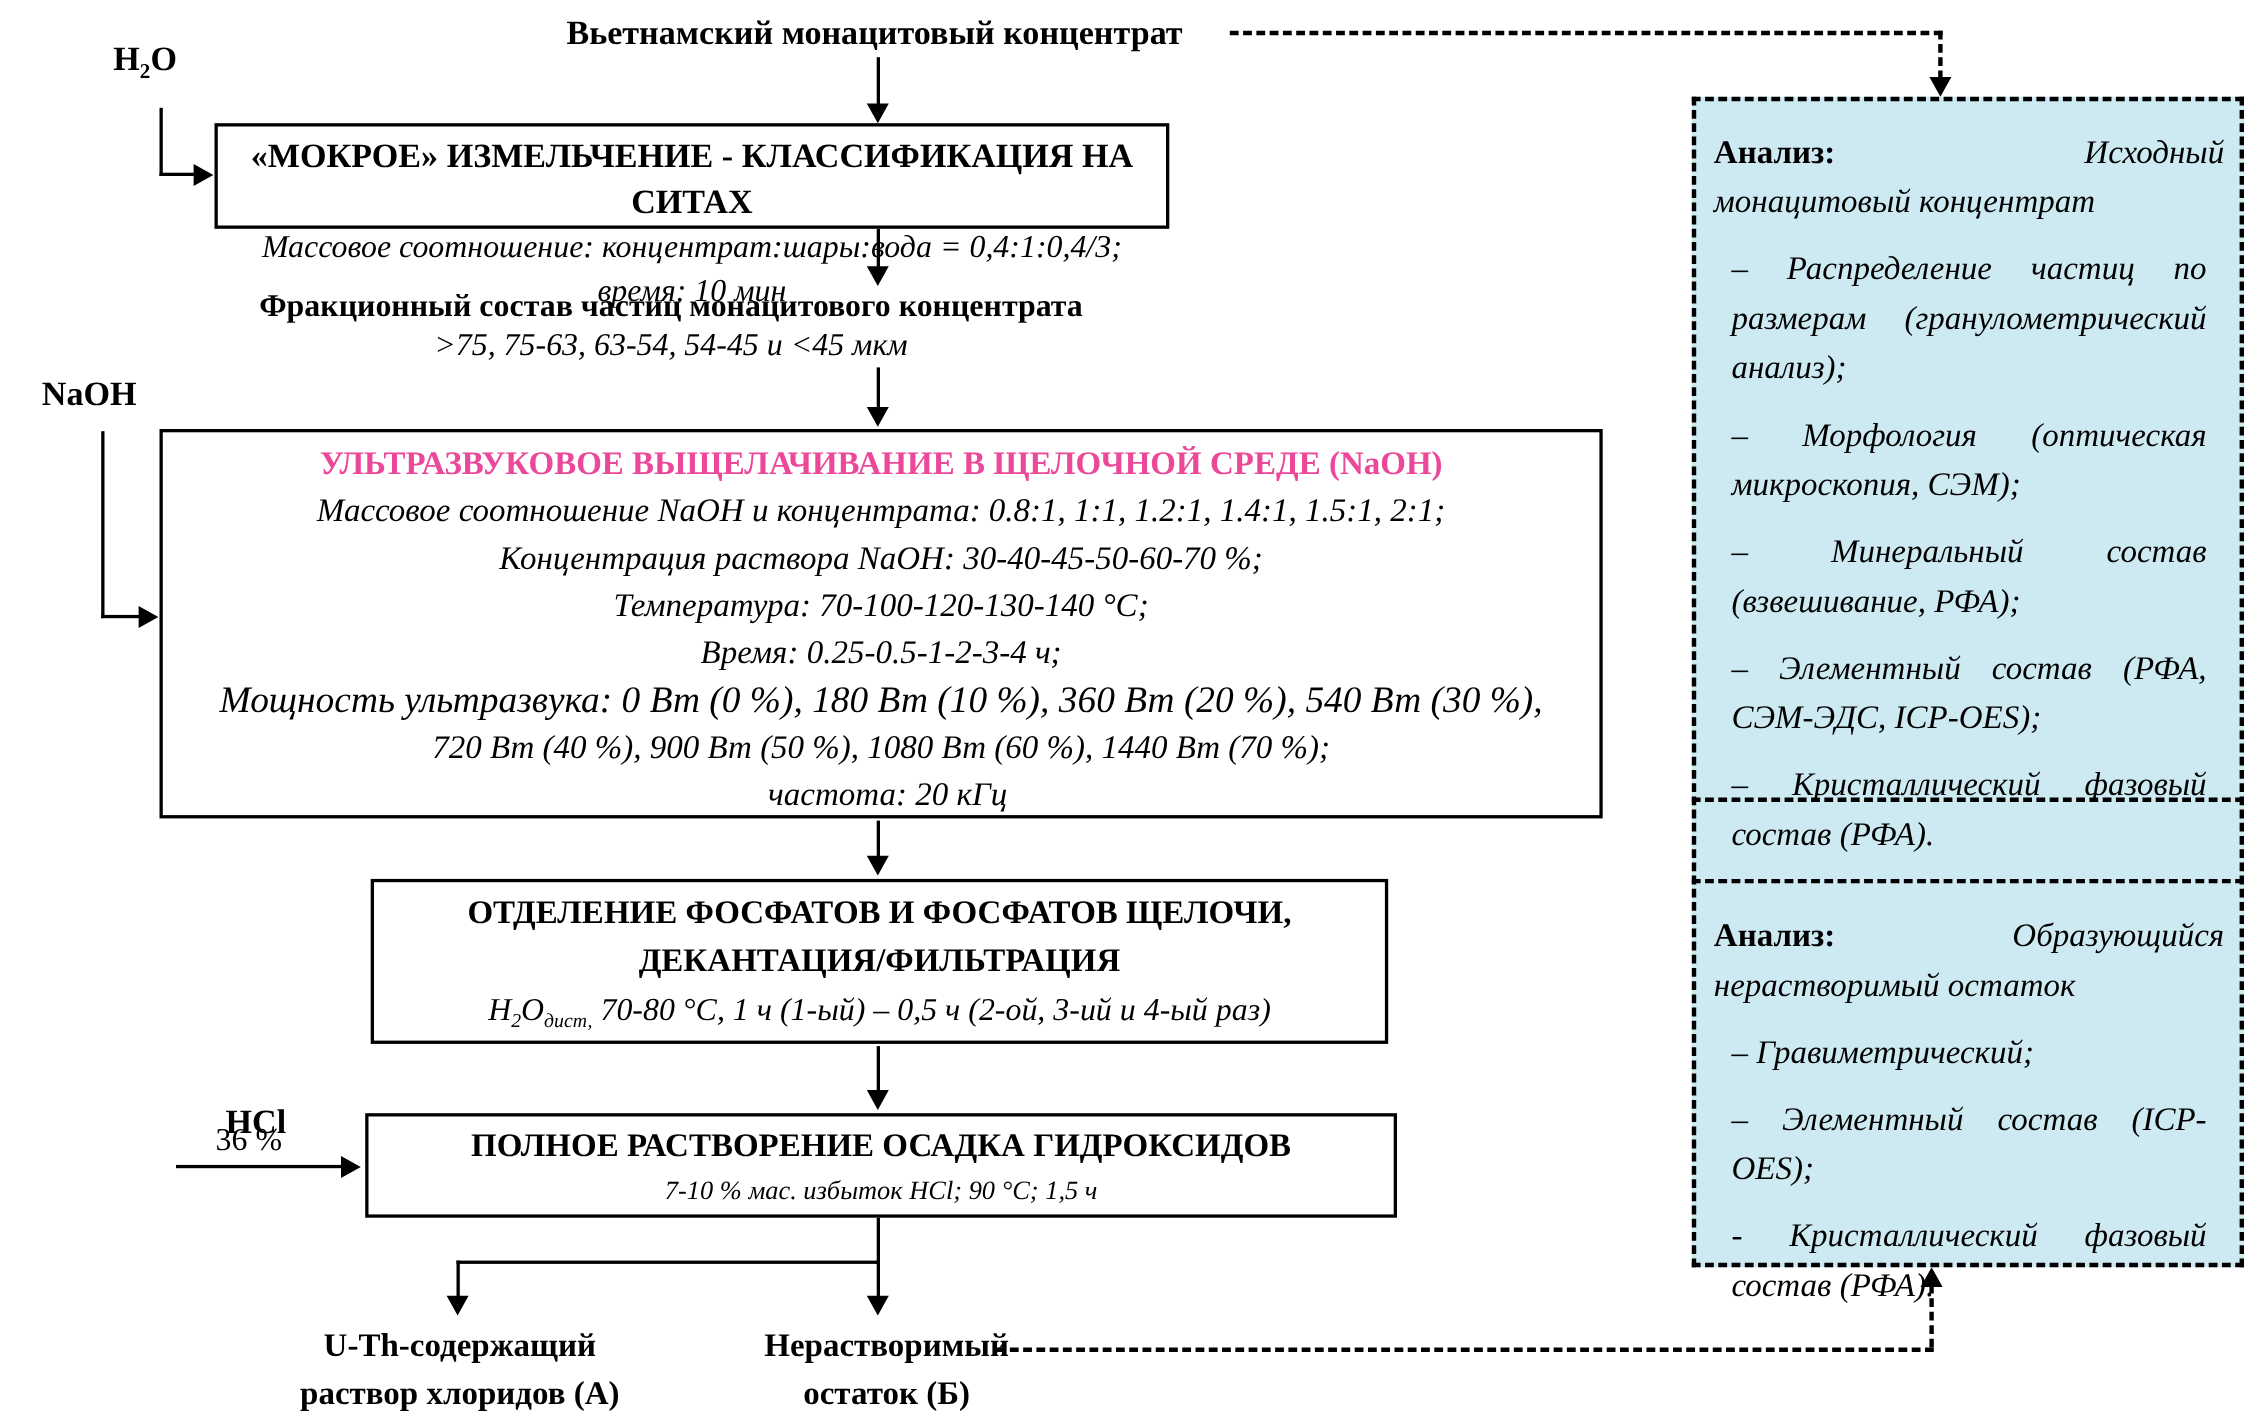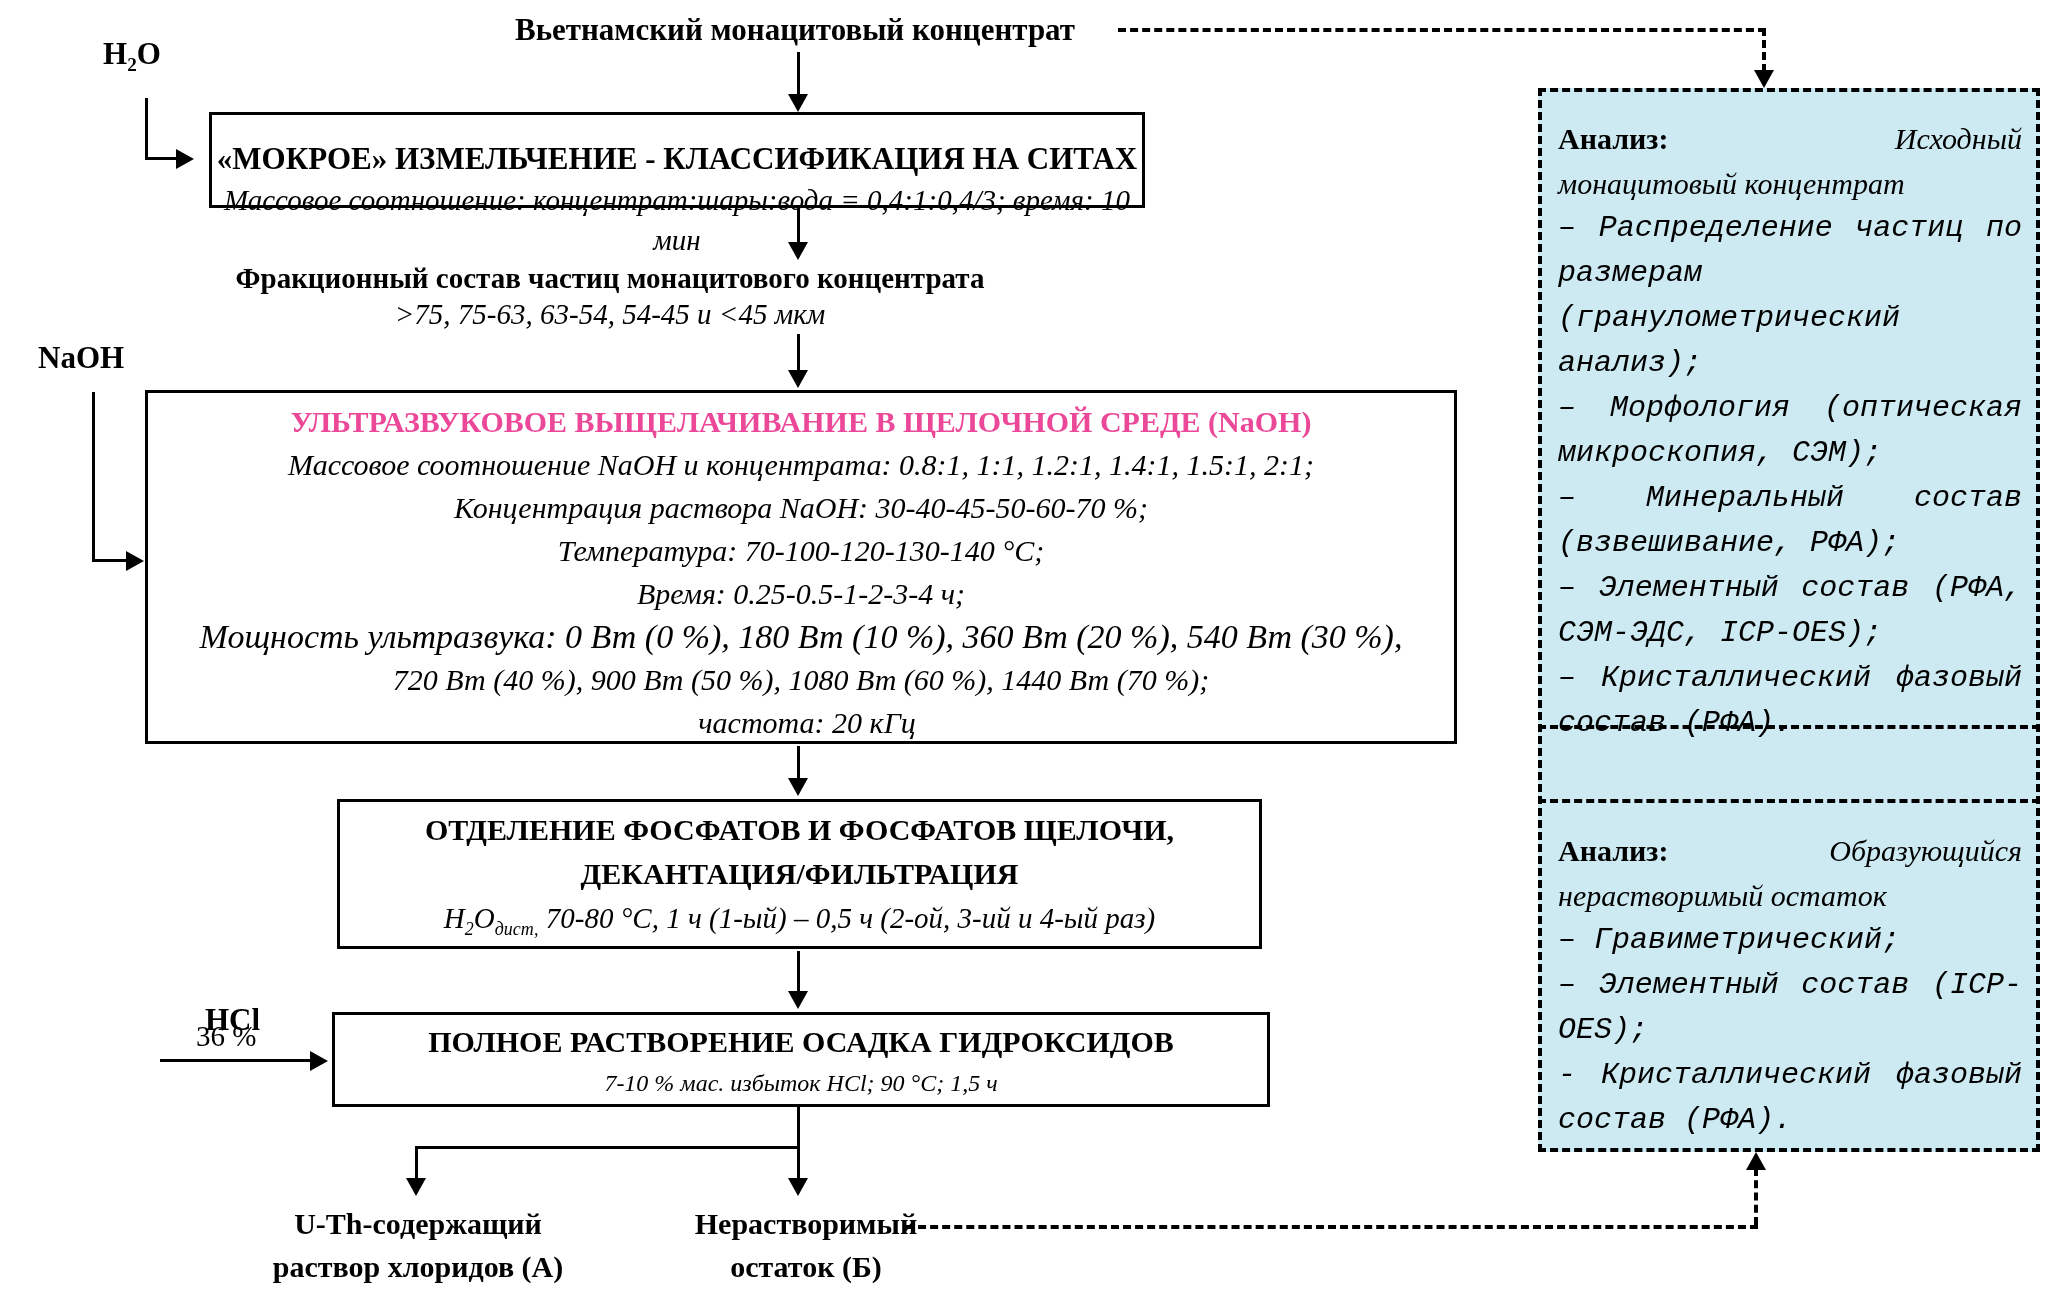--- a/index.html
+++ b/index.html
@@ -24,21 +24,21 @@
   .pbox .it{font-style:italic;}
   .reagent{position:absolute;font-weight:bold;font-size:31px;white-space:nowrap;}
   .freetext{position:absolute;text-align:center;}
   
   #panel{position:absolute;left:1538px;top:88px;width:502px;height:1064px;
     background:var(--panel-bg,#cde9f1);border:4px dashed #000;box-sizing:border-box;}
   .panel-divider{position:absolute;left:-4px;right:-4px;height:0;border-top:4px dashed #000;}
   .panel-sec{position:absolute;left:16px;right:14px;font-size:30px;font-style:italic;line-height:45px;}
   .panel-sec .lead-row{display:flex;justify-content:space-between;}
   .panel-sec .lead-row b{font-style:normal;font-weight:bold;}
-  .panel-sec p{margin:0;text-align:justify;font-family:Liberation Mono, monospace;}
+  .panel-sec p{margin:16px;text-align:justify;}
   sub{font-size:0.62em;}
   .outlabel{position:absolute;text-align:center;font-weight:bold;font-size:30px;line-height:43px;}
 </style>
 </head>
 <body>
 
 <div id="stage">
 
   <div class="freetext" style="left:395px;top:12px;width:800px;font-weight:bold;font-size:31px;">Вьетнамский монацитовый концентрат</div>
 
@@ -49,21 +49,21 @@
   <div class="vline" style="left:797px;top:52px;height:44px;"></div>
   <div class="arr-down" style="left:788px;top:94px;"></div>
 
   <div class="reagent" style="left:103px;top:36px;">
     <span>H</span><sub>2</sub><span>O</span>
   </div>
   <div class="vline" style="left:145px;top:98px;height:62px;"></div>
   <div class="hline" style="left:145px;top:157px;width:34px;"></div>
   <div class="arr-right" style="left:176px;top:149px;"></div>
 
-  <div class="pbox" style="left:209px;top:112px;width:936px;height:96px;padding-top:23px;">
+  <div class="pbox" style="left:195px;top:112px;width:868px;height:96px;padding-top:6px;">
     <div class="bt" style="font-size:31px;line-height:42px;">«МОКРОЕ» ИЗМЕЛЬЧЕНИЕ - КЛАССИФИКАЦИЯ НА СИТАХ</div>
     <div class="it" style="font-size:29px;line-height:40px;">Массовое соотношение: концентрат:шары:вода = 0,4:1:0,4/3; время: 10 мин</div>
   </div>
 
   <div class="vline" style="left:797px;top:208px;height:36px;"></div>
   <div class="arr-down" style="left:788px;top:242px;"></div>
 
   <div class="freetext" style="left:210px;top:260px;width:800px;">
     <div class="bt" style="font-weight:bold;font-size:29px;line-height:36px;">Фракционный состав частиц монацитового концентрата</div>
     <div class="it" style="font-style:italic;font-size:29px;line-height:36px;">&gt;75, 75-63, 63-54, 54-45 и &lt;45 мкм</div>

